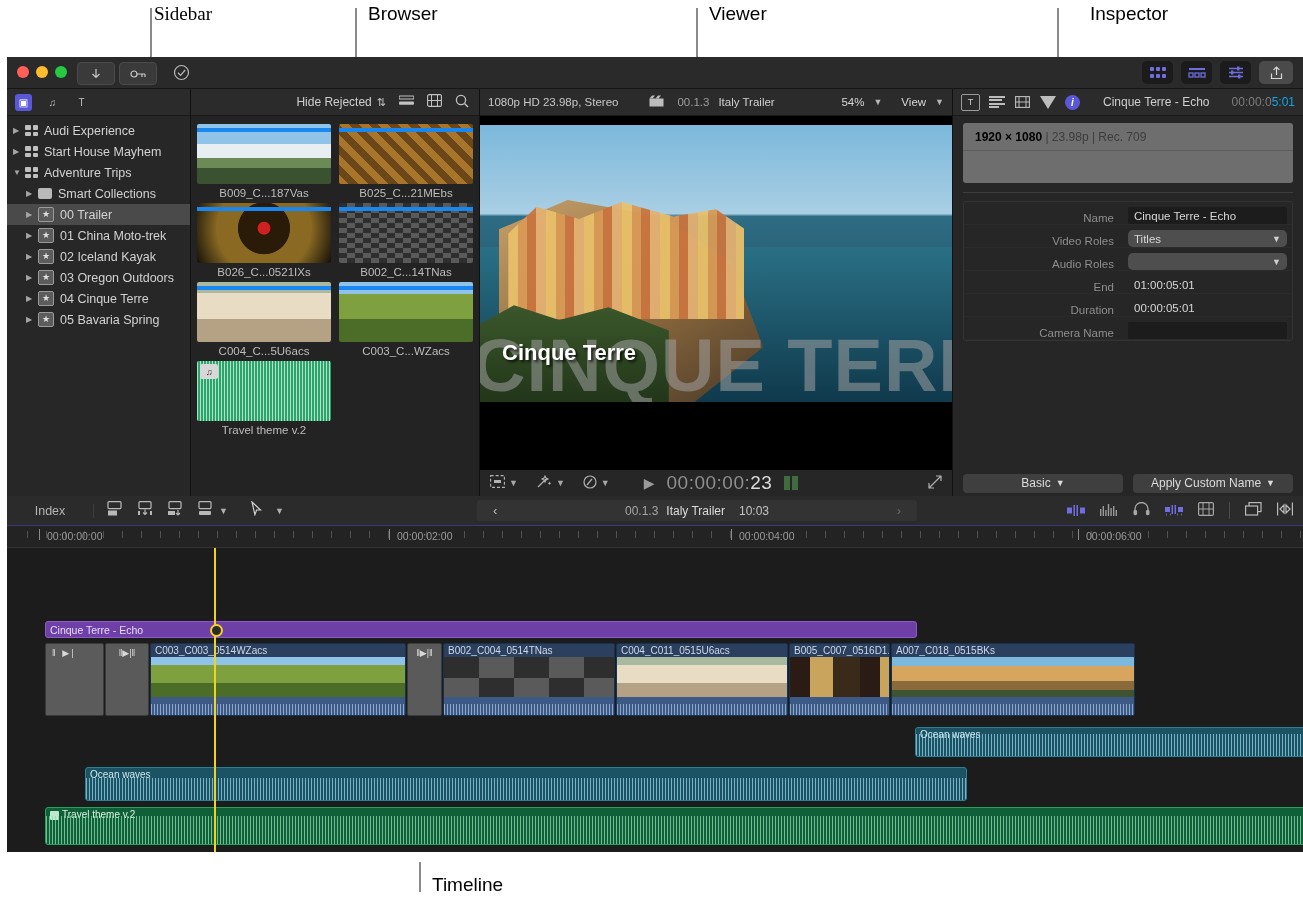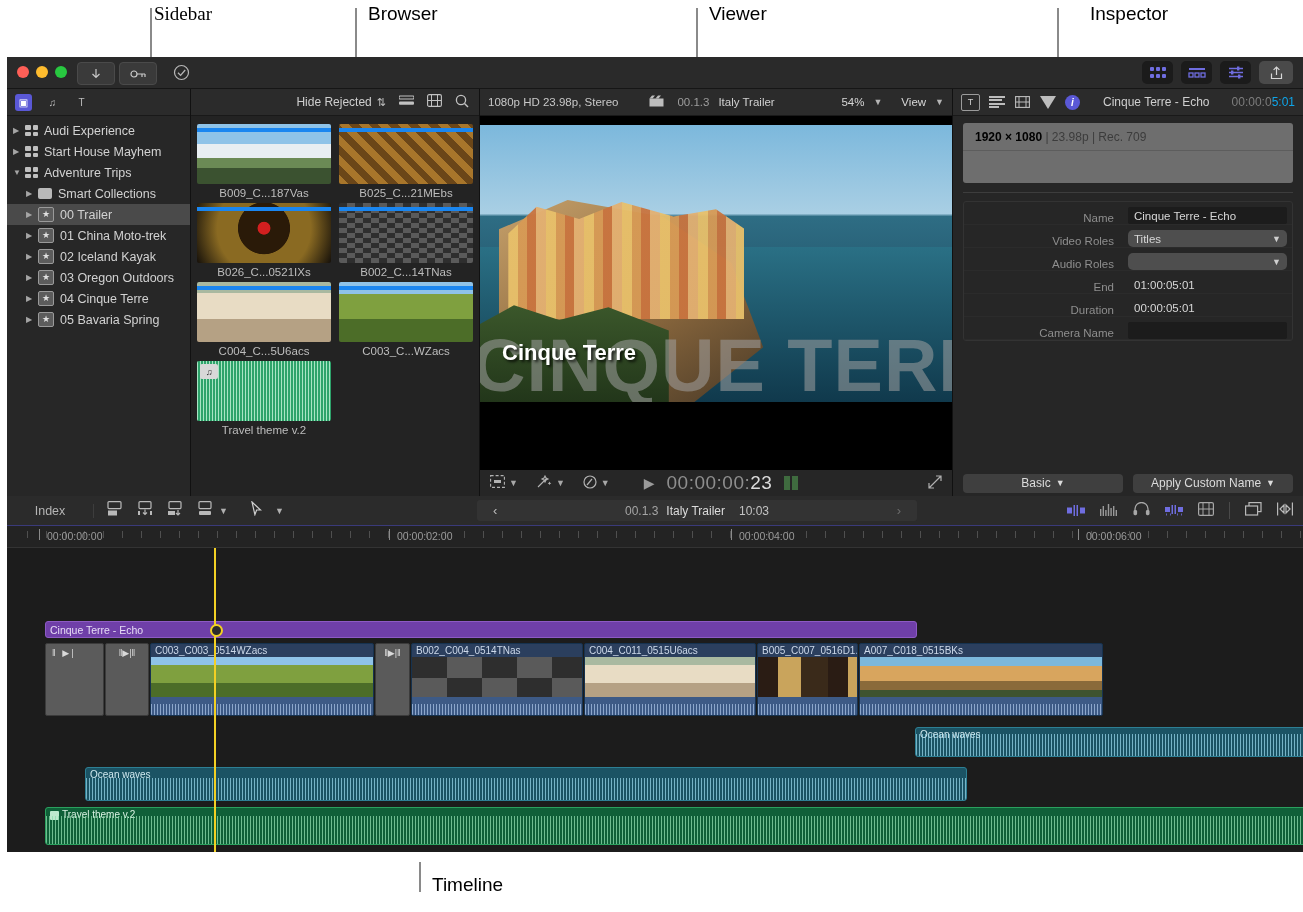--- a/index.html
+++ b/index.html
@@ -713,21 +713,21 @@
     <div class="clip-title">
       <span>Cinque Terre - Echo</span>
     </div>
     <div class="vrow" id="vrow">
         <div class="gapclip" style="width: 59px;">
           <div style="position:absolute;left:6px;top:4px;color:#d9d9d9;font-size:9px;letter-spacing:2px;">‖ ▶|</div>
         </div>
         <div class="trans" style="width: 44px;">
           <span>‖▶|‖</span>
         </div>
-        <div class="vclip" style="width: 224px;">
+        <div class="vclip" style="width: 256px;">
           <div class="film" style="background: linear-gradient(rgb(143, 195, 232) 0px, rgb(143, 195, 232) 20%, rgb(127, 160, 63) 20%, rgb(127, 160, 63) 62%, rgb(76, 109, 40) 62%, rgb(76, 109, 40) 100%) 0% 0% / 70px 100%;"></div>
           <div class="nm">C003_C003_0514WZacs</div>
           <div class="wav">
             <div class="w"></div>
           </div>
         </div>
         <div class="trans" style="width: 35px;">
           <span>‖▶|‖</span>
         </div>
         <div class="vclip" style="width: 172px;">

